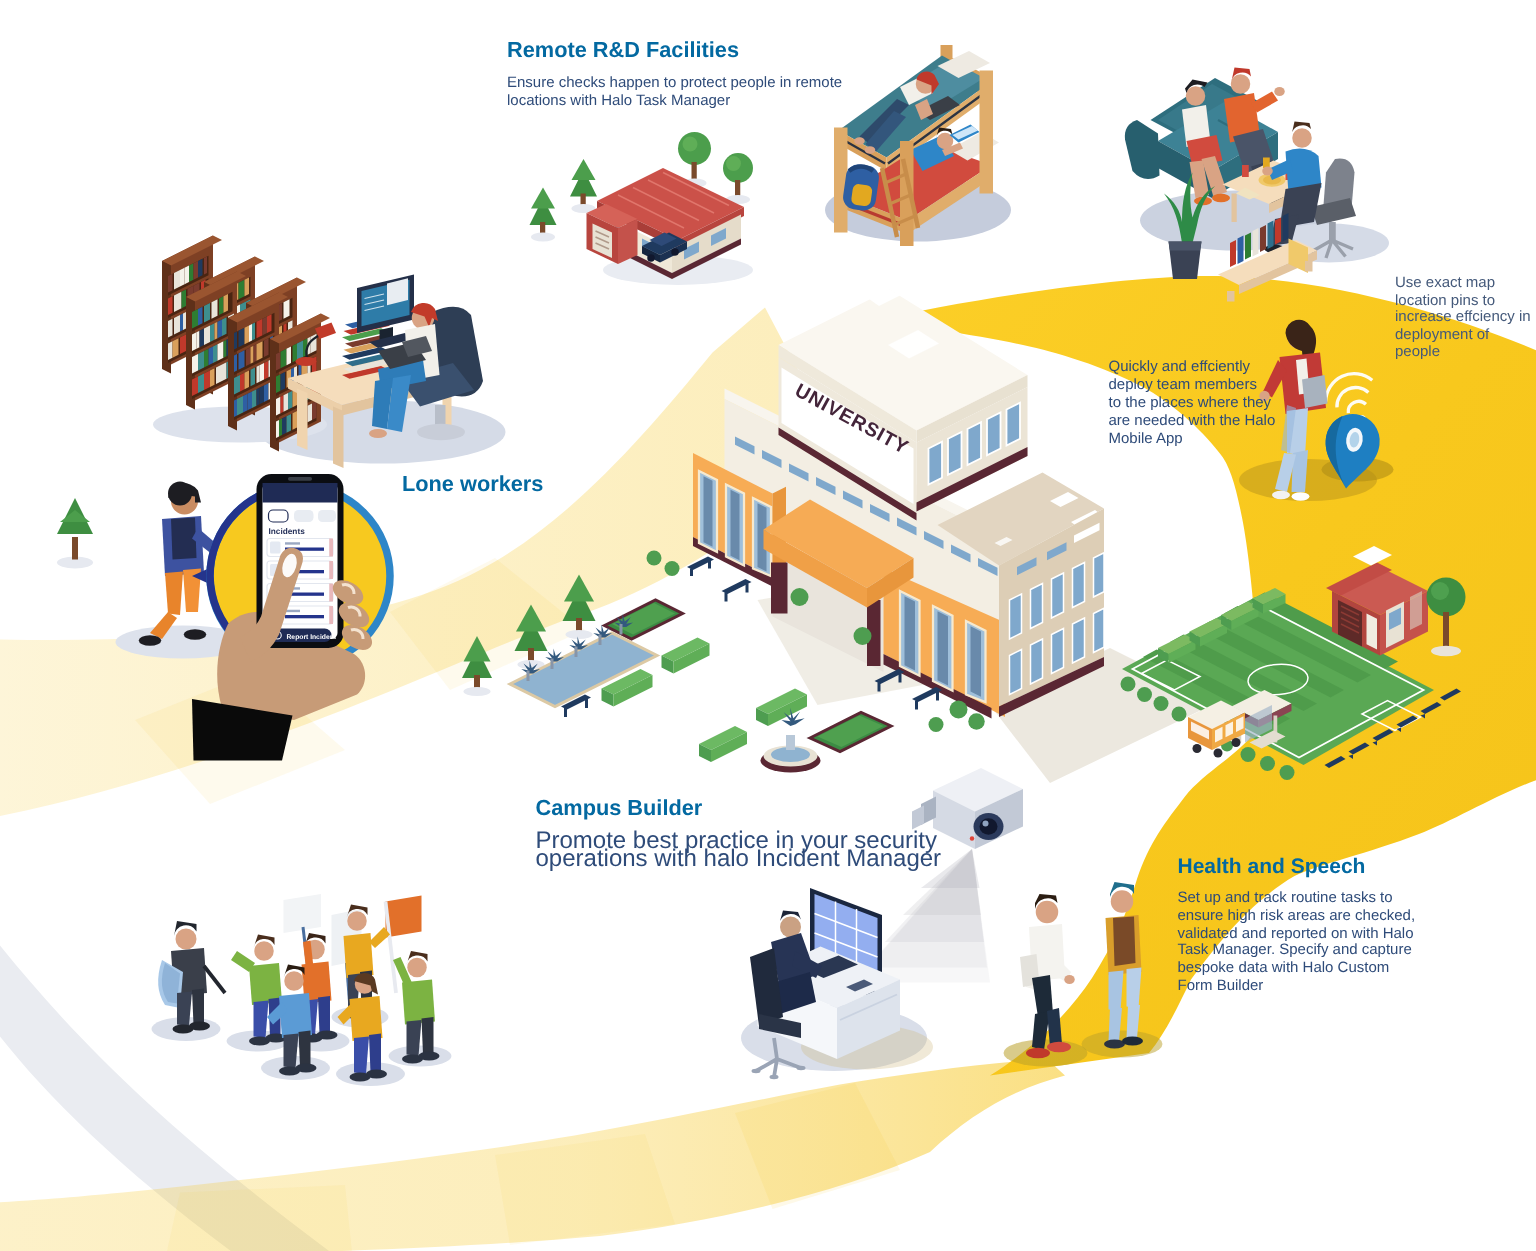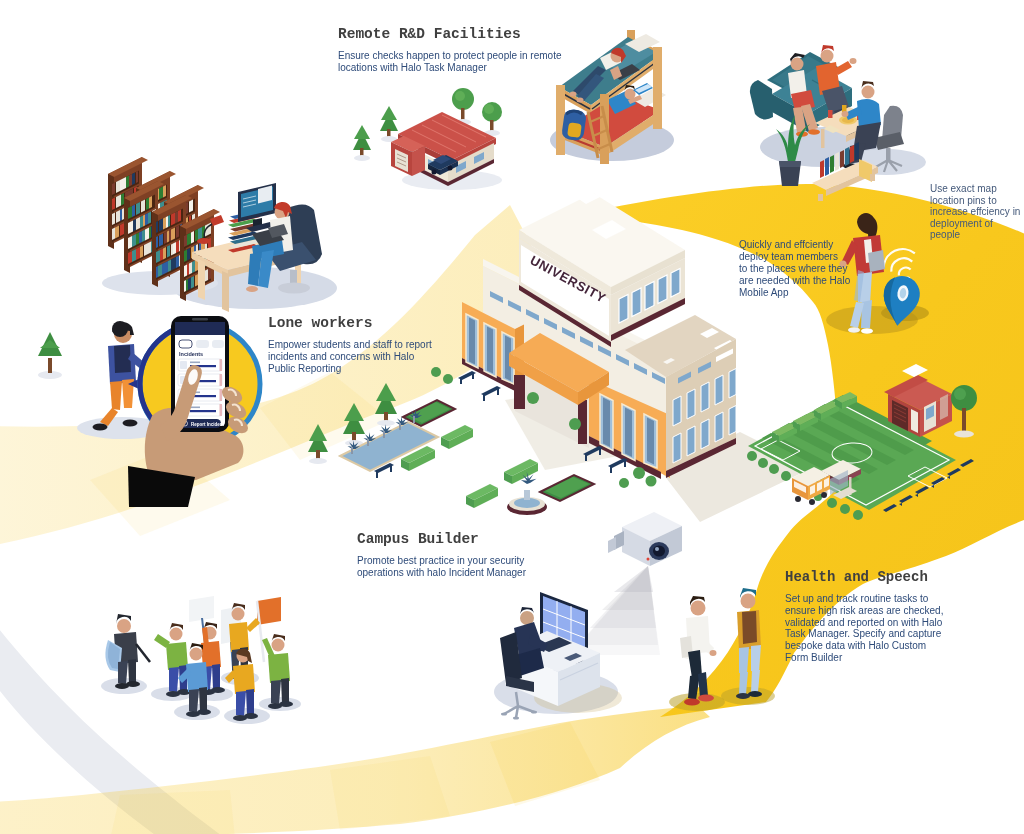--- a/index.html
+++ b/index.html
@@ -1,18 +1,18 @@
 <!DOCTYPE html>
 <html><head>
 <meta charset="utf-8">
 <style>
 html,body{margin:0;padding:0;background:#ffffff;}
 #stage{position:relative;width:1024px;height:834px;overflow:hidden;font-family:"Liberation Sans",sans-serif;}
 svg{display:block;}
-.h{font-weight:bold;color:#404040;font-family:Liberation Mono, monospace;}
+.h{font-weight:bold;color:#0369a1;}
 .b{color:#2e4b79;}
 </style>
 </head>
 <body>
 <div id="stage">
 <svg id="bg" width="1024" height="834" viewBox="0 0 1024 834" style="position:absolute;left:0;top:0">
 <defs>
 <linearGradient id="arcGrad" x1="0" y1="0" x2="1" y2="1">
   <stop offset="0" stop-color="#fccf28"></stop>
   <stop offset="0.5" stop-color="#f8c81d"></stop>
@@ -1127,35 +1127,34 @@
 
 </svg>
 
 <div style="position:absolute;left:338px;top:26px;">
   <div class="h" style="font-size:14.5px;">Remote R&amp;D Facilities</div>
   <div class="b" style="font-size:10px;margin-top:8px;line-height:12px;">Ensure checks happen to protect people in remote<br>locations with Halo Task Manager</div>
 </div>
 
 <div style="position:absolute;left:268px;top:315px;">
   <div class="h" style="font-size:14.5px;">Lone workers</div>
-  <div class="b" style="font-size:10px;margin-top:8px;line-height:12px;">Empower students and staff to report<br>incidents and concerns with Halo<br>Public Reporting</div>
 </div>
 
 <div style="position:absolute;left:739px;top:232px;">
   <div class="b" style="font-size:10px;margin-top:7px;line-height:12px;">Quickly and effciently<br>deploy team members<br>to the places where they<br>are needed with the Halo<br>Mobile App</div>
 </div>
 
 <div style="position:absolute;left:930px;top:183px;">
   <div style="font-size:10px;line-height:11.6px;color:#44597a;">Use exact map<br>location pins to<br>increase effciency in<br>deployment of people</div>
 </div>
 
 
 <div style="position:absolute;left:357px;top:531px;">
   <div class="h" style="font-size:14.5px;">Campus Builder</div>
-  <div class="b" style="font-size:10px;margin-top:8px;line-height:12px;">Promote best practice in your security<br>operations with halo Incident Manager</div>
+  <div class="b" style="font-size:16px;margin-top:8px;line-height:12px;">Promote best practice in your security<br>operations with halo Incident Manager</div>
 </div>
 
 <div style="position:absolute;left:785px;top:569px;">
   <div class="h" style="font-size:14px;">Health and Speech</div>
   <div class="b" style="font-size:10px;margin-top:8px;line-height:11.8px;">Set up and track routine tasks to<br>ensure high risk areas are checked,<br>validated and reported on with Halo<br>Task Manager. Specify and capture<br>bespoke data with Halo Custom<br>Form Builder</div>
 </div>
 
 </div>
 
 </body></html>

